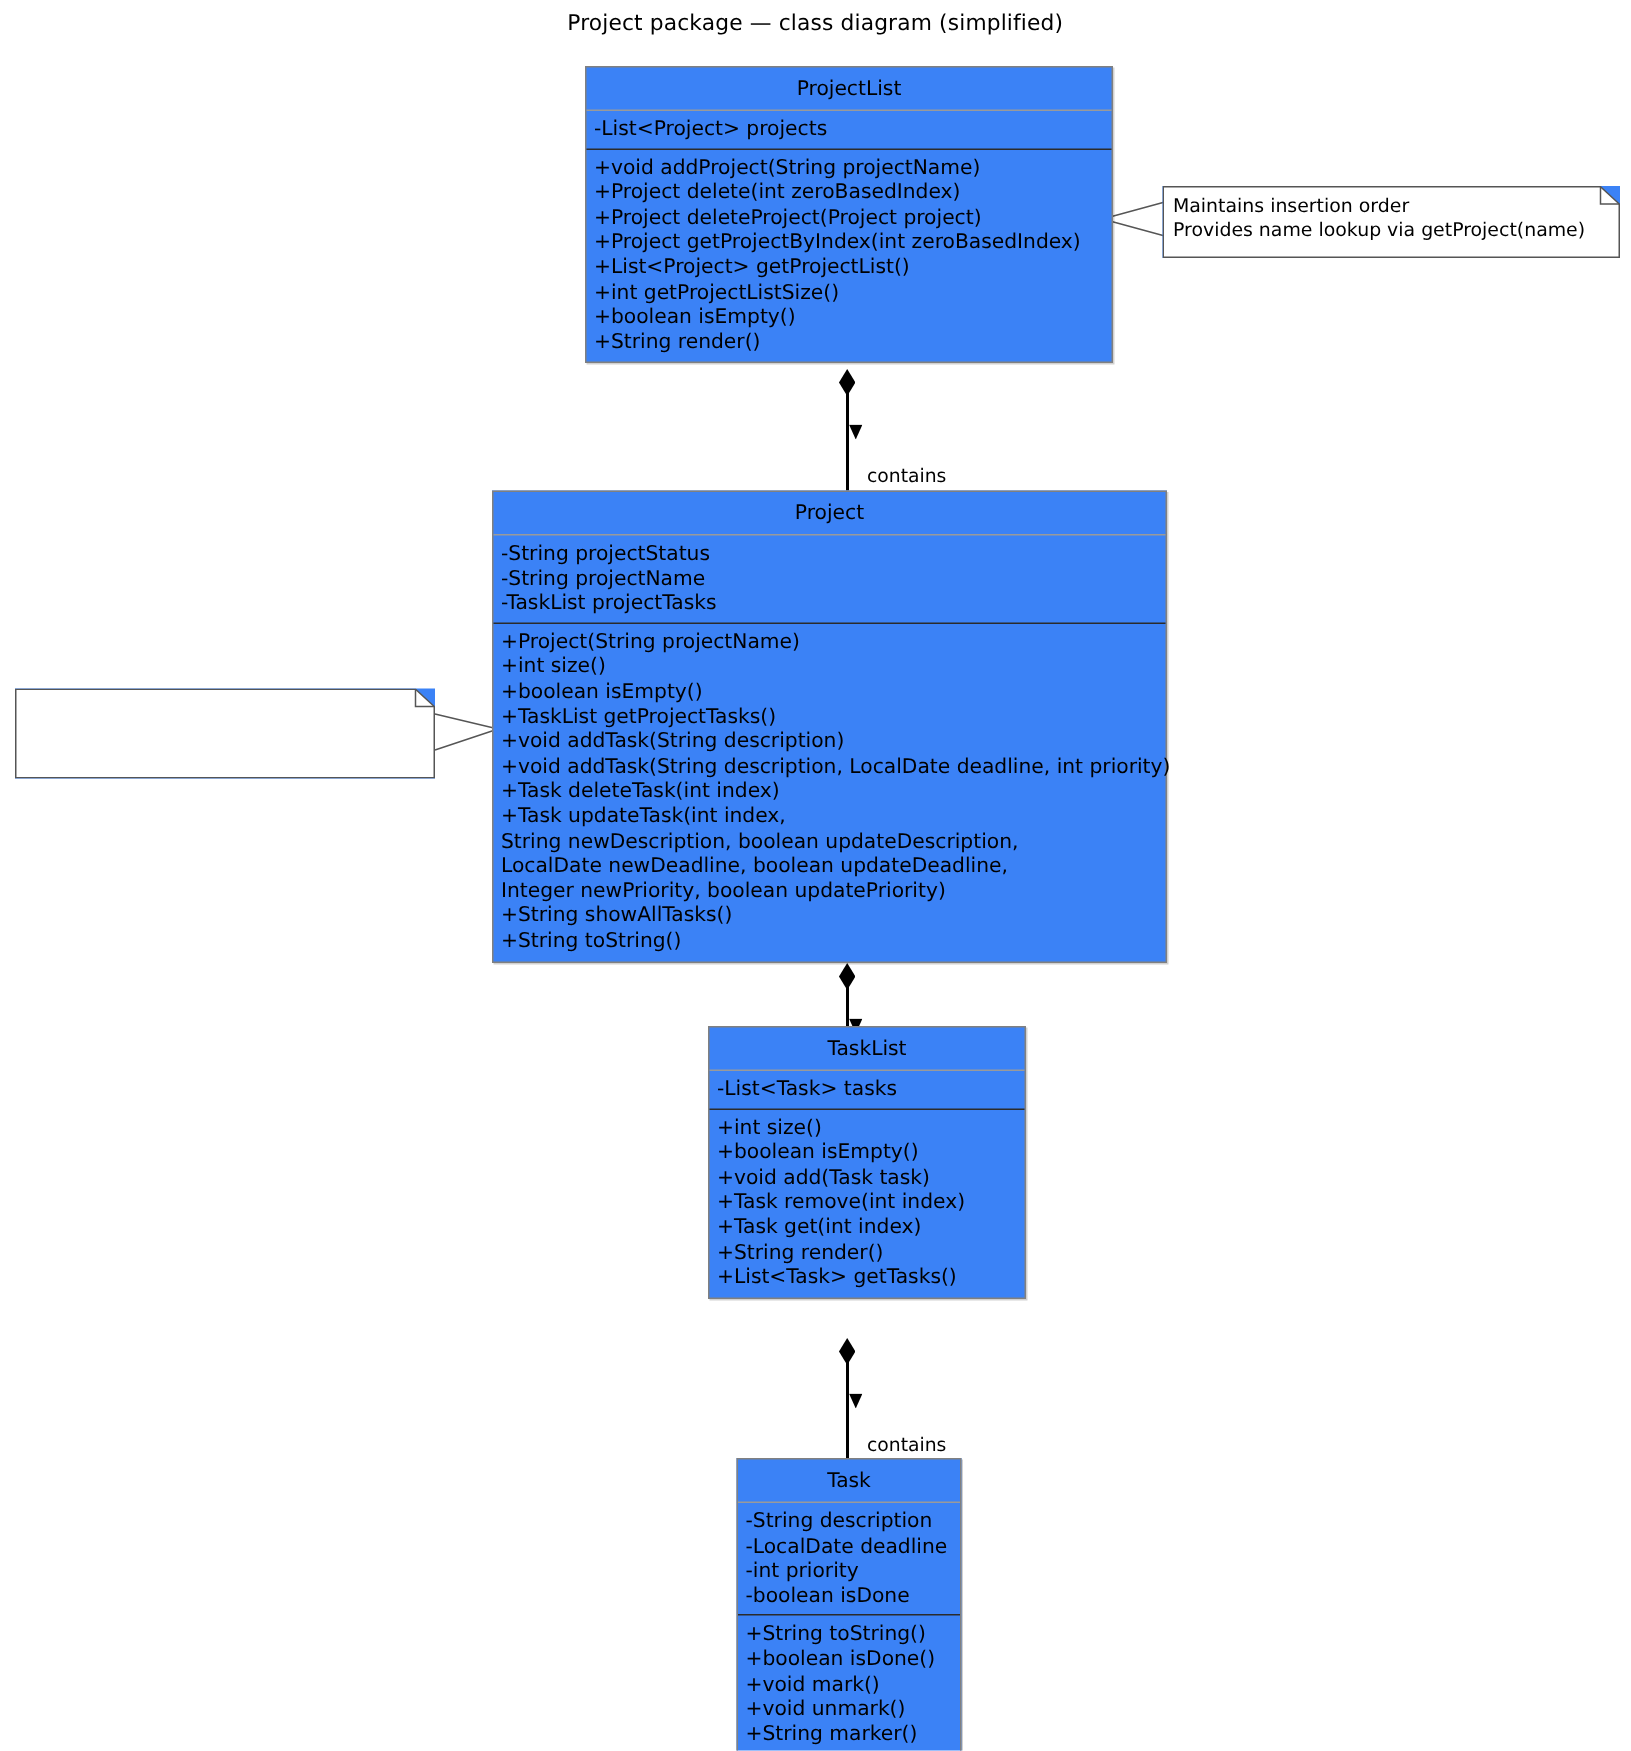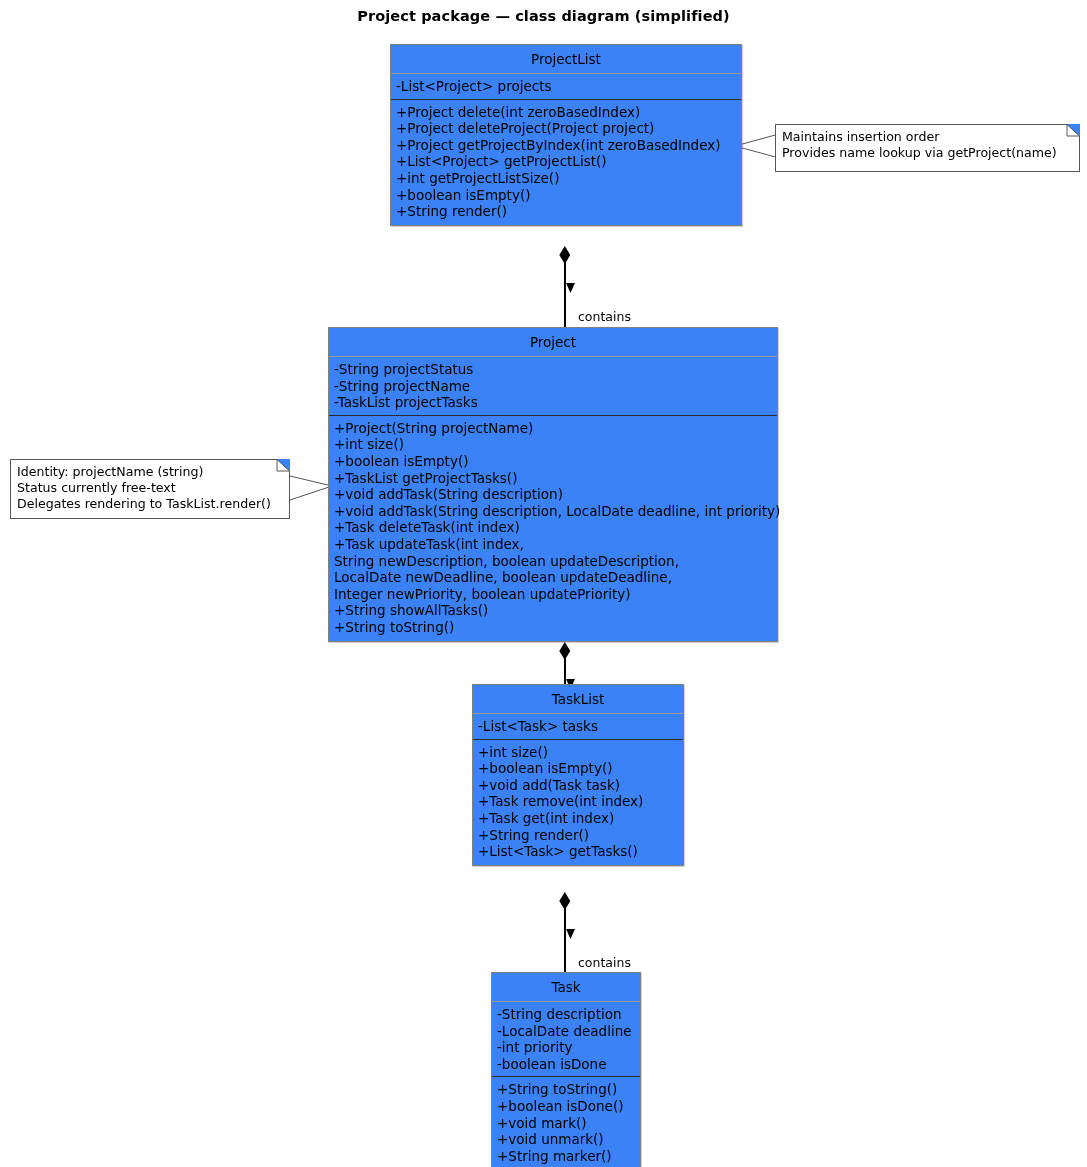--- a/index.html
+++ b/index.html
@@ -17,21 +17,21 @@
     -webkit-font-smoothing: antialiased;
   }
 
   #diagram-title {
     position: absolute;
     left: 0;
     top: 8px;
     width: 1087px;
     text-align: center;
     font-size: 14.5px;
-    font-weight: bold;
+    font-weight: normal;
     letter-spacing: 0.1px;
   }
 
   
   .uml-class {
     position: absolute;
     box-sizing: border-box;
     border: 1px solid #808080;
     background: #3b82f6;
     box-shadow: 1px 1px 0 rgba(0,0,0,0.18);
@@ -146,20 +146,21 @@
 <svg class="note-connector" style="left:288px; top:472px;" width="46" height="34" viewBox="0 0 46 34">
   <path d="M44,14 L2,4 M44,14 L2,28" stroke="#555555" stroke-width="1" fill="none"></path>
 </svg>
 
 <div class="uml-class" id="class-projectlist">
   <div class="cls-name">ProjectList</div>
   <div class="cls-attrs">
     <div class="row">-List&lt;Project&gt; projects</div>
   </div>
   <div class="cls-ops">
+    <div class="row">+void addProject(String projectName)</div>
     <div class="row">+Project delete(int zeroBasedIndex)</div>
     <div class="row">+Project deleteProject(Project project)</div>
     <div class="row">+Project getProjectByIndex(int zeroBasedIndex)</div>
     <div class="row">+List&lt;Project&gt; getProjectList()</div>
     <div class="row">+int getProjectListSize()</div>
     <div class="row">+boolean isEmpty()</div>
     <div class="row">+String render()</div>
   </div>
 </div>
 
@@ -229,18 +230,13 @@
     <div class="note-row">Maintains insertion order</div>
     <div class="note-row">Provides name lookup via getProject(name)</div>
   </div>
 </div>
 
 <div class="uml-note" id="note-project" style="height:60px;">
   <svg class="note-shape" viewBox="0 0 280 60" preserveAspectRatio="none">
     <path d="M0.5,0.5 H267 L279.5,12 V59.5 H0.5 Z" fill="#ffffff" stroke="#555555" stroke-width="1"></path>
     <path d="M267,0.5 V12 H279.5" fill="none" stroke="#555555" stroke-width="1"></path>
   </svg>
-  <div class="note-body">
-    <div class="note-row">Identity: projectName (string)</div>
-    <div class="note-row">Status currently free-text</div>
-    <div class="note-row">Delegates rendering to TaskList.render()</div>
-  </div>
 </div>
 
 </body></html>

